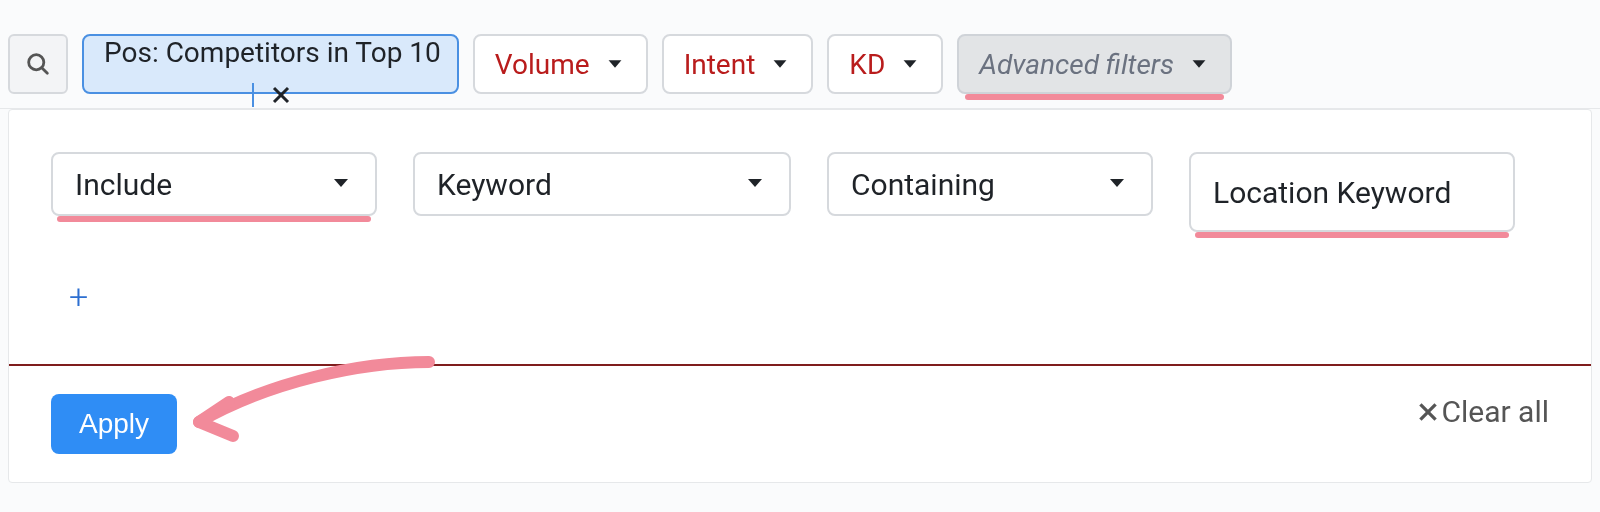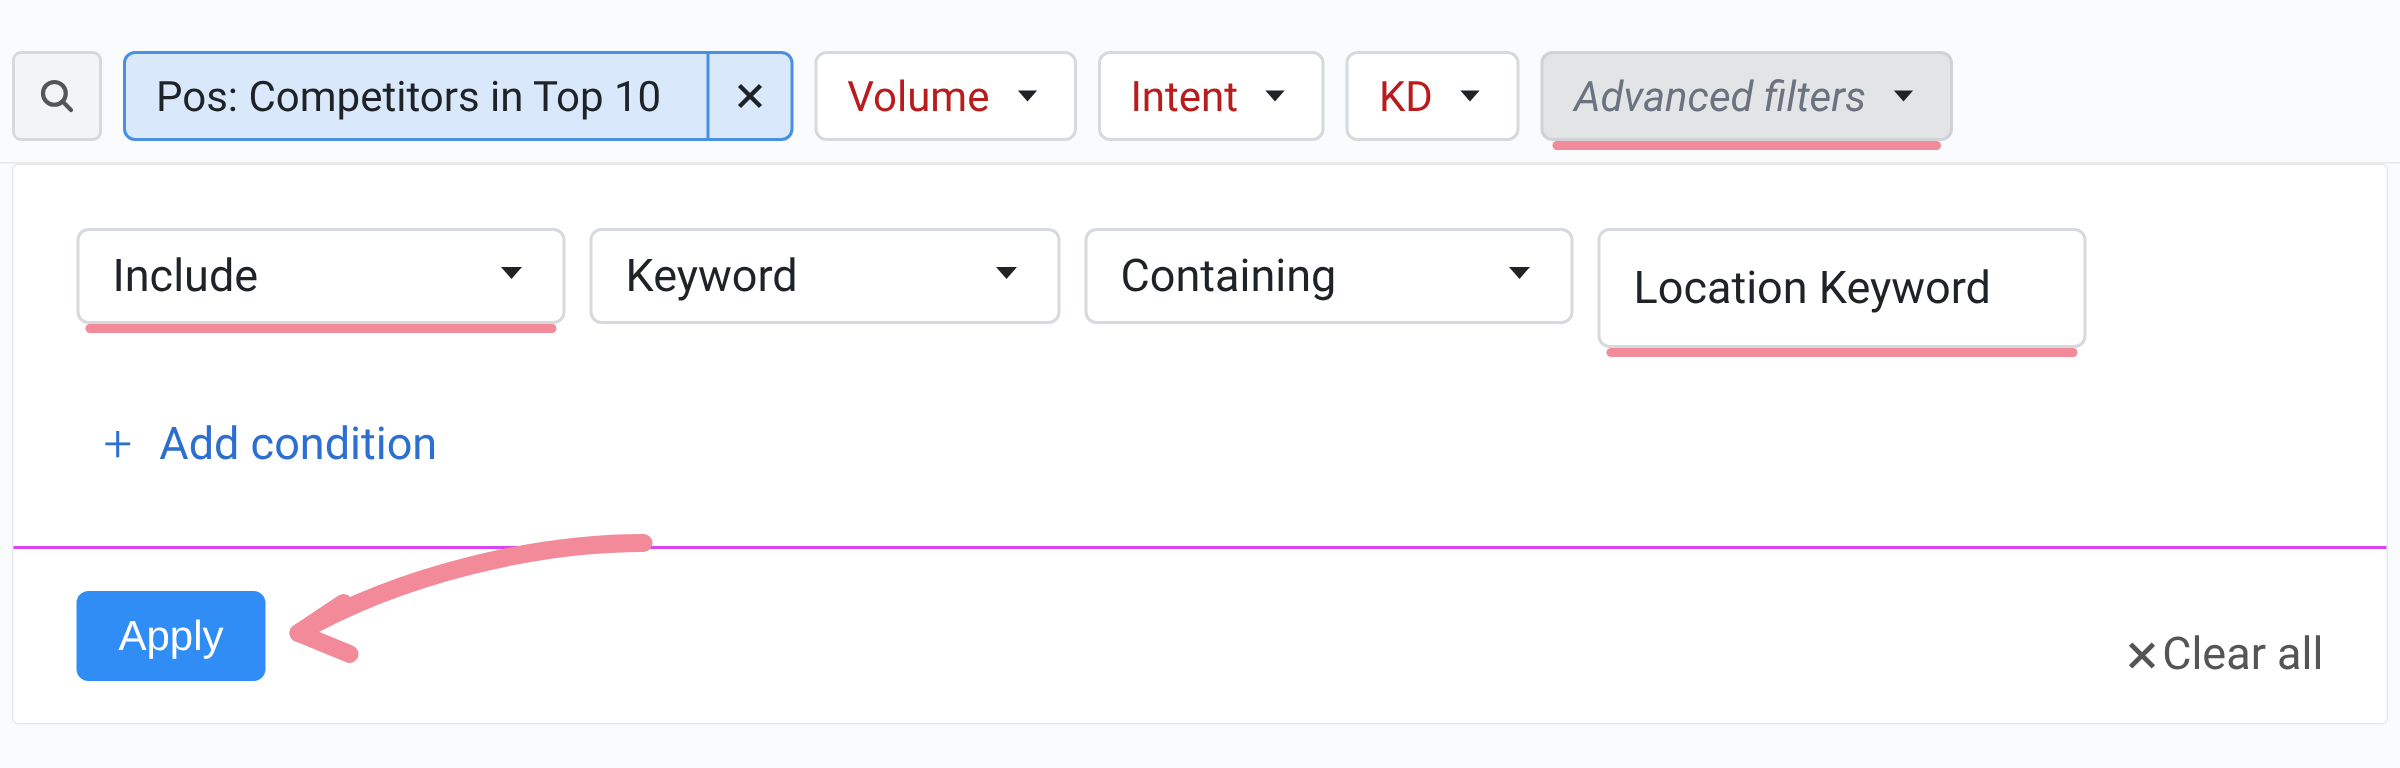--- a/index.html
+++ b/index.html
@@ -47,20 +47,21 @@
     white-space: nowrap;
   }
   .chip .caret { display:flex; }
   .chip .caret svg { width: 22px; height: 22px; fill: #1f2328; }
 
   .chip.active {
     background: #d9e9fb;
     border-color: #4a90e2;
     color: #1f2328;
     padding: 0 0 0 20px;
+    flex-direction: column;
   }
   .chip.active .chip-text { padding-right: 16px; }
   .chip.active .close-seg {
     border-left: 2px solid #4a90e2;
     height: 100%;
     width: 56px;
     display: flex;
     align-items: center;
     justify-content: center;
   }
@@ -85,21 +86,21 @@
   .panel {
     background: #fff;
     border: 1px solid #e6e8ea;
     border-radius: 4px;
     margin: 0 8px 8px 8px;
     padding: 0;
   }
 
   .conditions-row {
     display: flex;
-    gap: 16px;
+    gap: 36px;
     padding: 42px 42px 22px 42px;
   }
 
   .select-box {
     position: relative;
     height: 64px;
     border: 2px solid #d6d9dd;
     border-radius: 8px;
     display: flex;
     align-items: center;
@@ -113,21 +114,21 @@
   .select-box .caret svg { width: 24px; height: 24px; fill: #1f2328; }
   .select-box.hl::after {
     content: "";
     position: absolute;
     left: 4px; right: 4px; bottom: -8px;
     height: 6px;
     background: #f28a9a;
     border-radius: 3px;
   }
   .sb-include  { width: 326px; }
-  .sb-keyword  { width: 314px; }
+  .sb-keyword  { width: 378px; }
   .sb-contain  { width: 326px; align-items: center; }
 
   .text-input {
     position: relative;
     height: 80px;
     border: 2px solid #d6d9dd;
     border-radius: 8px;
     display: flex;
     align-items: center;
     padding: 0 22px;
@@ -150,23 +151,23 @@
     align-items: center;
     gap: 18px;
     padding: 22px 42px 48px 60px;
     color: #2d6fd1;
     font-size: 30px;
     cursor: pointer;
   }
   .add-row .plus { font-size: 34px; font-weight: 300; }
 
   .footer {
-    border-top: 2px solid #d946ef;
-    display: flex;
-    align-items: flex-end;
+    border-top: 2px solid #7f1d1d;
+    display: flex;
+    align-items: flex-start;
     justify-content: space-between;
     padding: 28px 42px 28px 42px;
     position: relative;
   }
 
   .apply-btn {
     background: #2f8df5;
     color: #fff;
     border: none;
     border-radius: 8px;
@@ -285,21 +286,20 @@
     </div>
 
     <div class="text-input">
       <span>Location Keyword</span>
     </div>
 
   </div>
 
   <div class="add-row">
     <span class="plus">+</span>
-    <span>Add condition</span>
   </div>
 
   <div class="footer">
     <button class="apply-btn">Apply</button>
 
     <svg class="arrow-annot" viewBox="0 0 260 110">
       <path d="M250 10 C 180 10, 90 30, 20 70" stroke="#f28a9a" stroke-width="12" fill="none" stroke-linecap="round"></path>
       <path d="M20 70 L50 50 M20 70 L54 84" stroke="#f28a9a" stroke-width="12" fill="none" stroke-linecap="round"></path>
     </svg>
 

